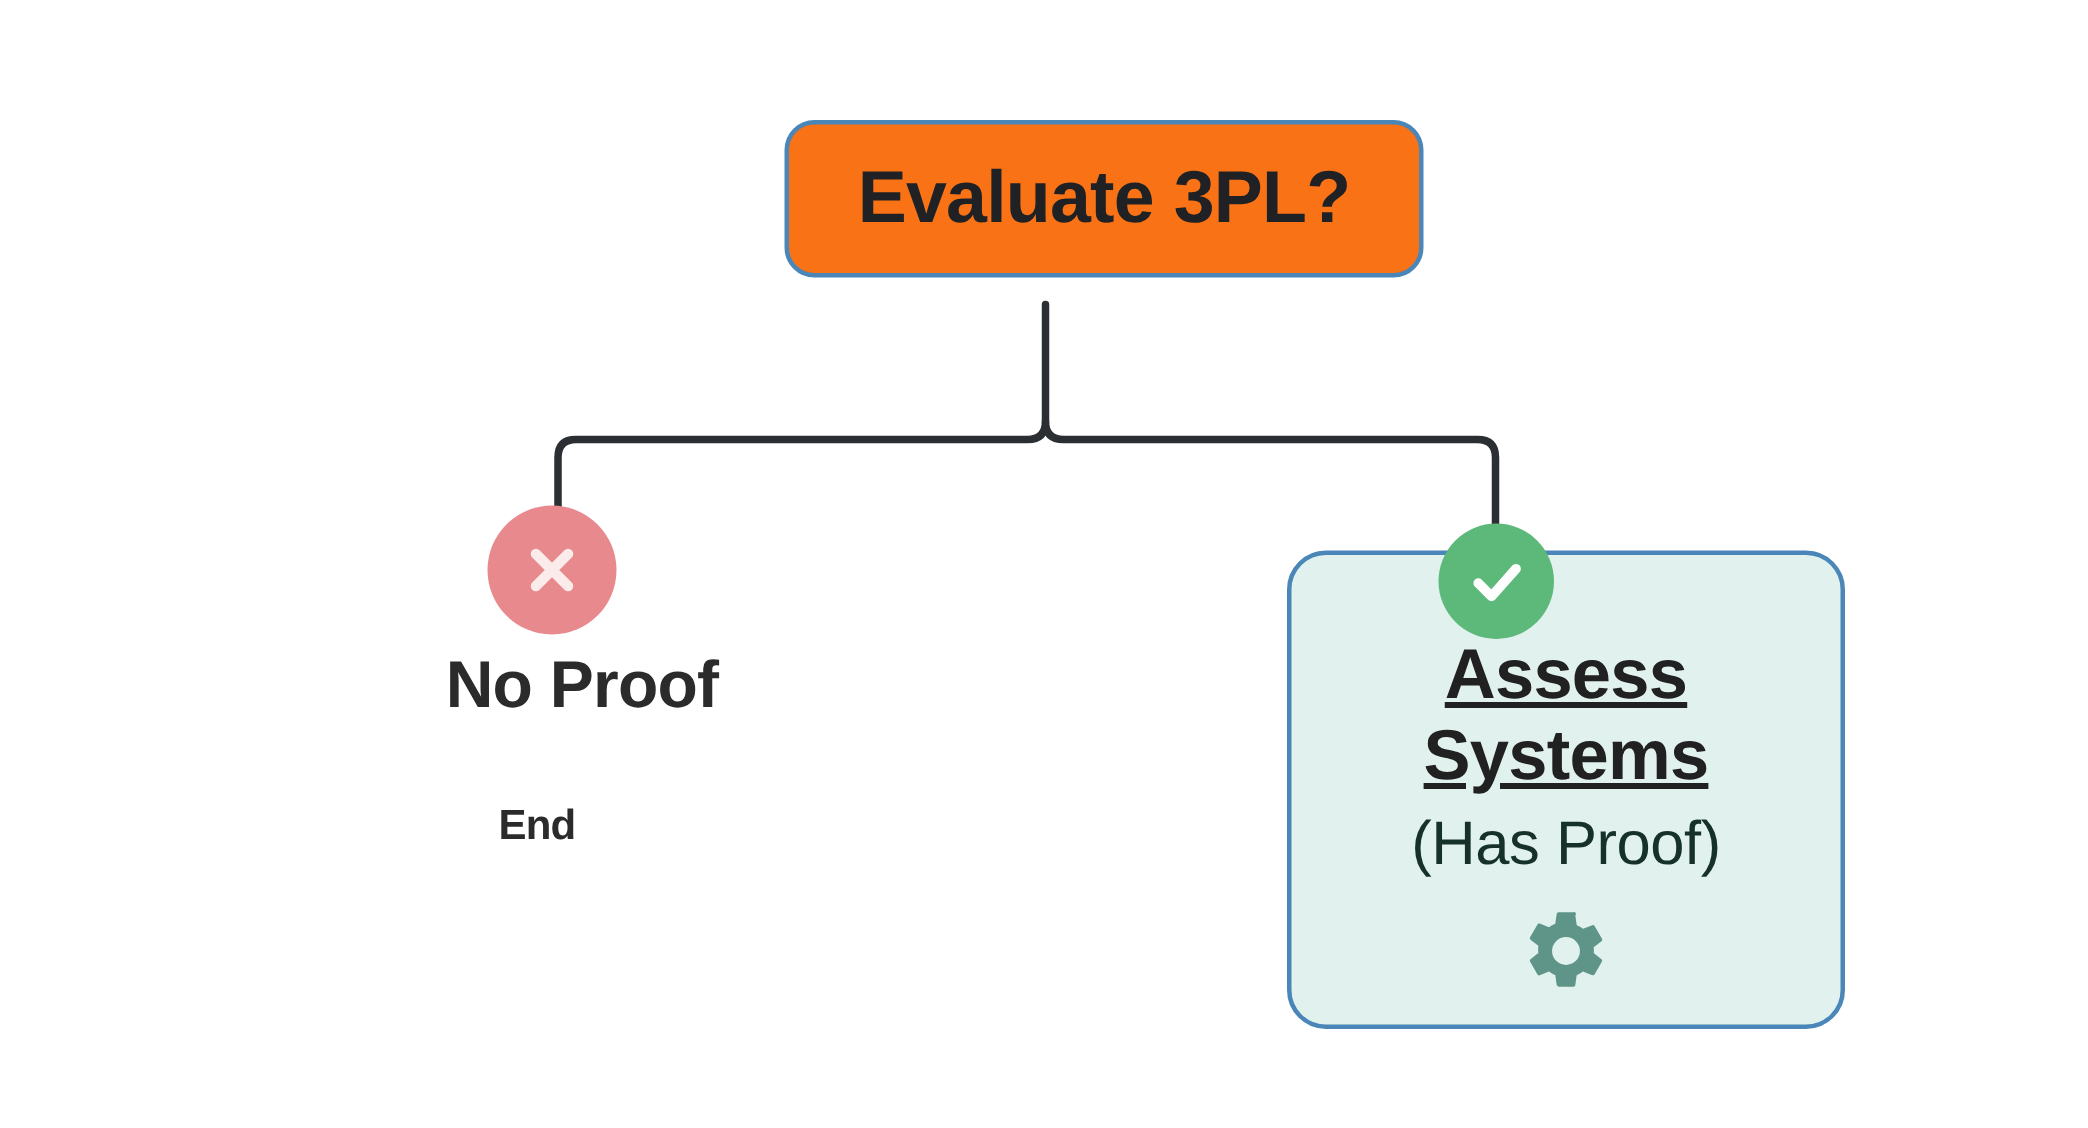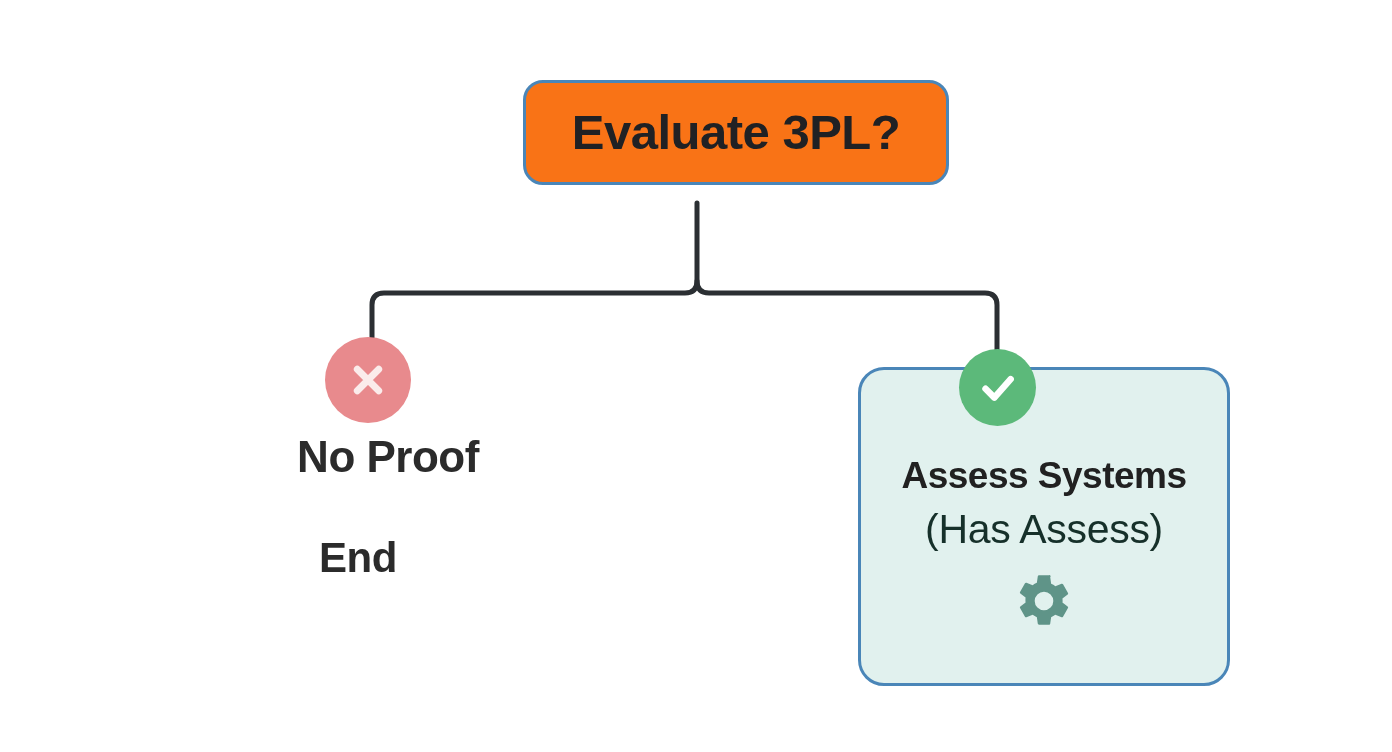--- a/index.html
+++ b/index.html
@@ -58,26 +58,27 @@
   .node-branch {
     left: 858px;
     top: 367px;
     width: 372px;
     height: 319px;
     border-radius: 26px;
     background: #e1f1ee;
     padding: 0 14px;
   }
   .node-branch .node-title {
-    font-size: 37px;
+    font-size: 47px;
     font-weight: bold;
     color: #212121;
     line-height: 1.14;
     letter-spacing: -0.5px;
     margin-top: 34px;
+    text-decoration: underline;
   }
   .node-branch .node-subtitle {
     font-size: 41px;
     font-weight: normal;
     color: #16302a;
     line-height: 1.1;
     margin-top: 10px;
     letter-spacing: -0.3px;
   }
   .node-branch .node-icon {
@@ -121,41 +122,41 @@
     left: 238px;
     top: 432px;
     width: 300px;
     font-size: 44px;
     letter-spacing: -0.5px;
   }
   .label-end {
     left: 238px;
     top: 534px;
     width: 240px;
-    font-size: 42px;
+    font-size: 28px;
     letter-spacing: -0.5px;
   }
 </style>
 </head>
 <body>
 
 <div id="canvas">
 
   <svg id="connectors" viewBox="0 0 1392 752" width="1392" height="752">
     <path d="M 697 203 L 697 281 Q 697 293 685 293 L 384 293 Q 372 293 372 305 L 372 345" fill="none" stroke="#2b2f33" stroke-width="5" stroke-linecap="round" stroke-linejoin="round"></path>
     <path d="M 697 281 Q 697 293 709 293 L 985 293 Q 997 293 997 305 L 997 358" fill="none" stroke="#2b2f33" stroke-width="5" stroke-linecap="round" stroke-linejoin="round"></path>
   </svg>
 
   <div class="node node-root">
     <span class="node-title">Evaluate 3PL?</span>
   </div>
 
   <div class="node node-branch">
     <span class="node-title">Assess Systems</span>
-    <span class="node-subtitle">(Has Assess)</span>
+    <span class="node-subtitle">(Has Proof)</span>
     <span class="node-icon">
       <svg width="62" height="62" viewBox="0 0 24 24" aria-hidden="true">
         <path fill="#5f9488" d="M19.14 12.94c.04-.31.06-.63.06-.94s-.02-.63-.06-.94l2.03-1.58a.48.48 0 0 0 .12-.61l-1.92-3.32a.48.48 0 0 0-.58-.22l-2.39.96a7.03 7.03 0 0 0-1.63-.94l-.36-2.54A.48.48 0 0 0 13.93 2h-3.86a.48.48 0 0 0-.47.41l-.36 2.54c-.59.24-1.13.56-1.63.94l-2.39-.96a.48.48 0 0 0-.58.22L2.72 8.47a.48.48 0 0 0 .12.61l2.03 1.58c-.04.31-.06.63-.06.94s.02.63.06.94l-2.03 1.58a.48.48 0 0 0-.12.61l1.92 3.32c.12.21.37.29.58.22l2.39-.96c.5.38 1.04.7 1.63.94l.36 2.54c.4.24.24.41.47.41h3.86c.24 0 .44-.17.47-.41l.36-2.54c.59-.24 1.13-.56 1.63-.94l2.39.96c.21.07.46-.1.58-.22l1.92-3.32a.48.48 0 0 0-.12-.61l-2.03-1.58zM12 15.6A3.6 3.6 0 1 1 12 8.4a3.6 3.6 0 0 1 0 7.2z"></path>
       </svg>
     </span>
   </div>
 
   <div class="badge badge-reject">
     <span>
       <svg width="46" height="46" viewBox="0 0 24 24" aria-hidden="true">

